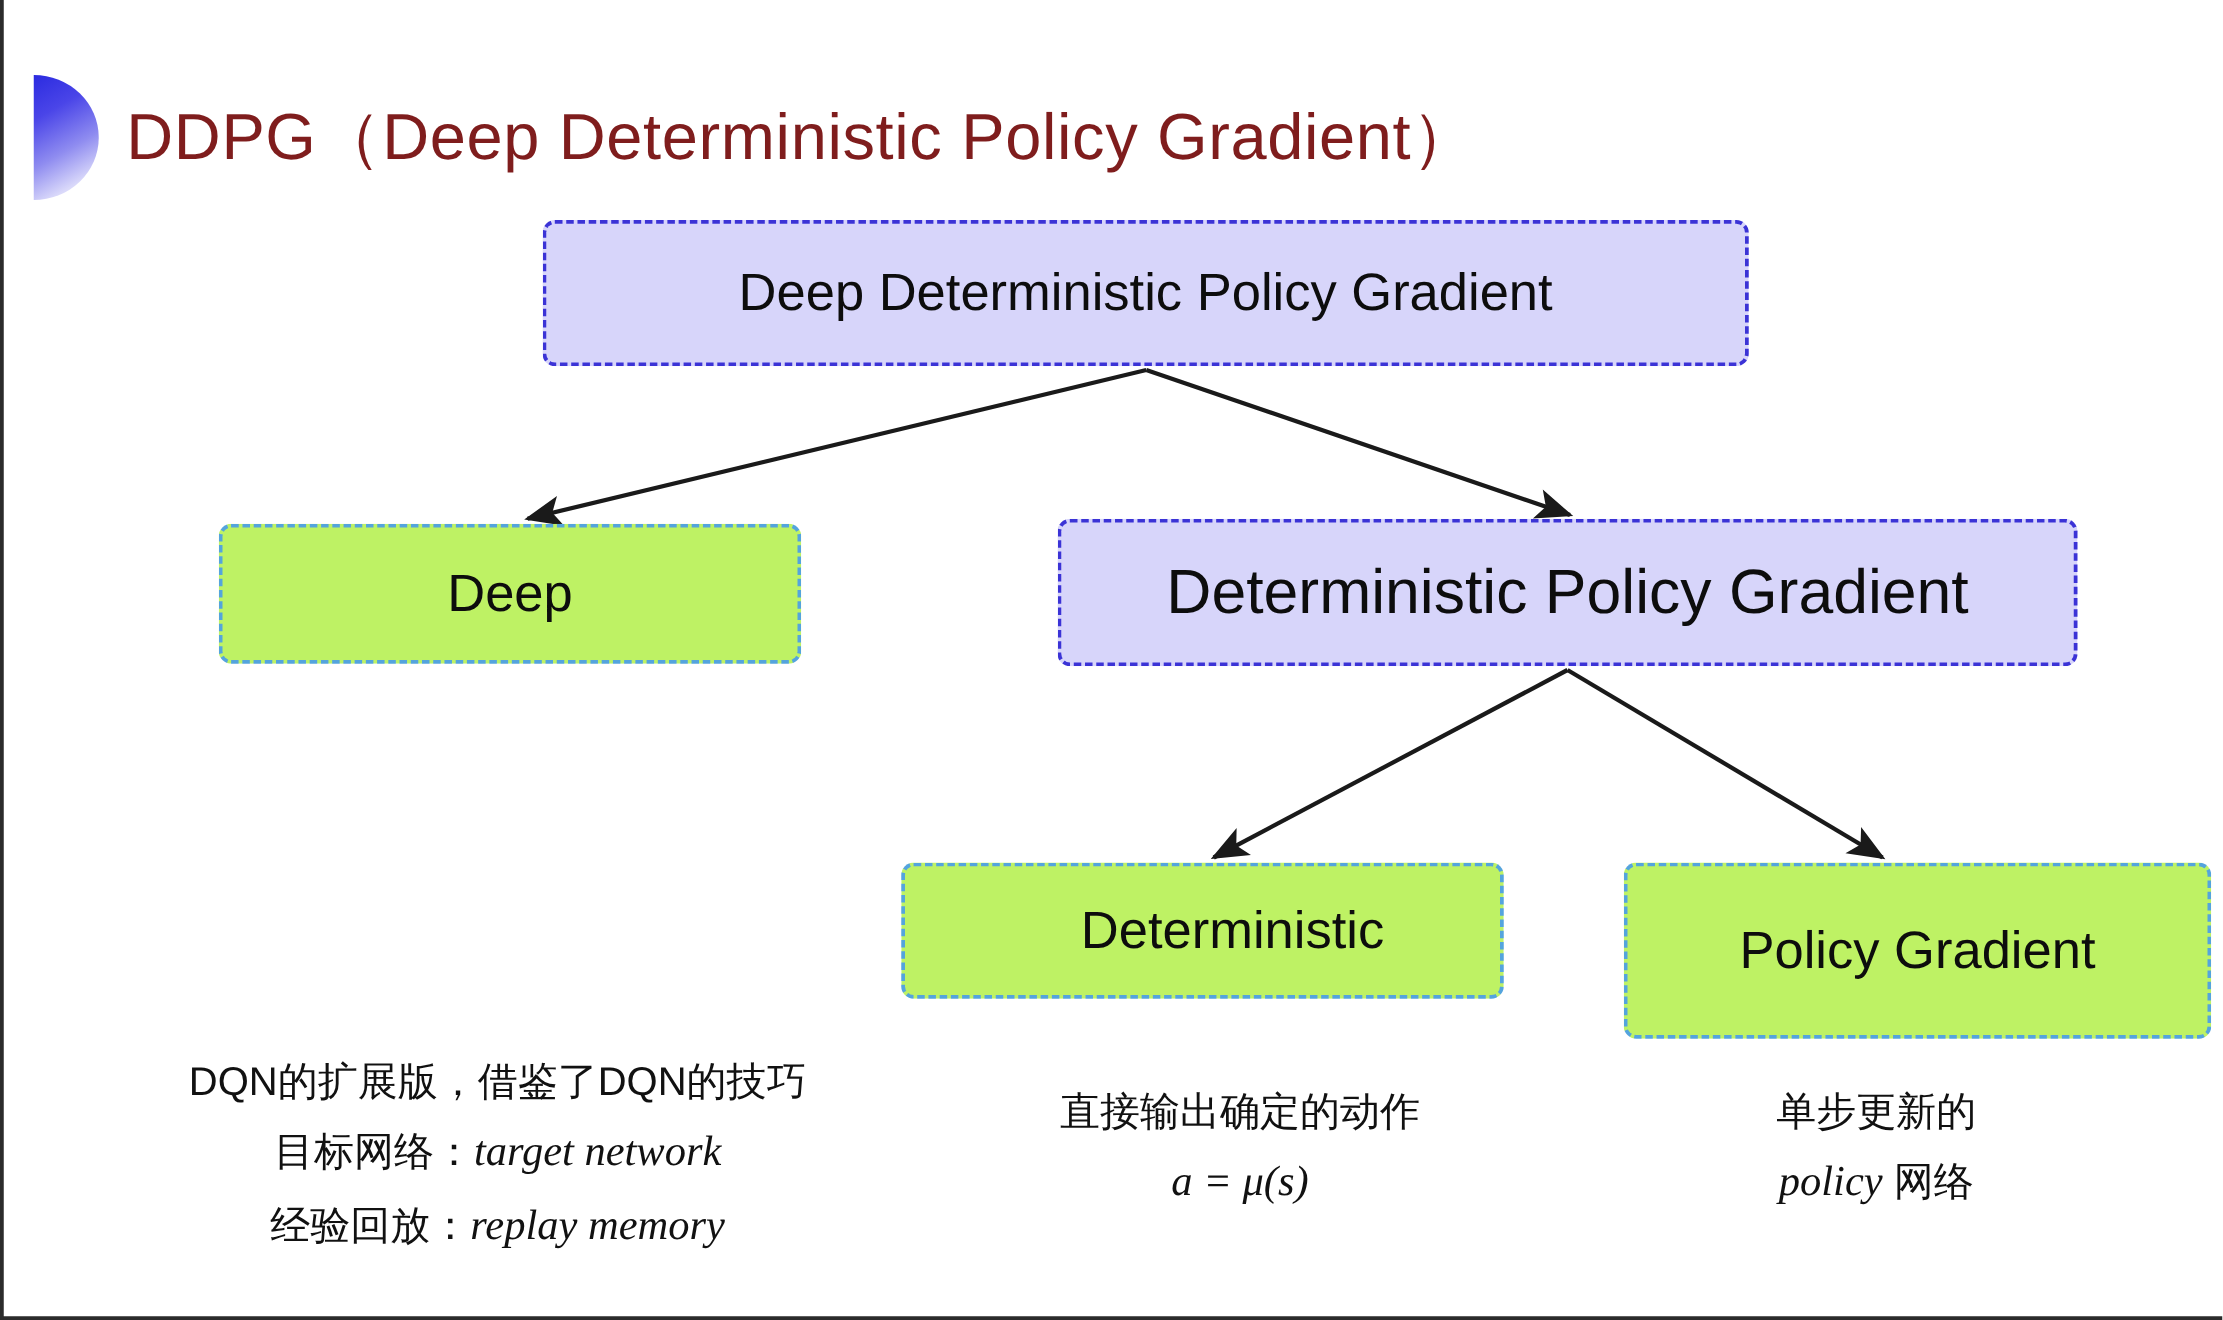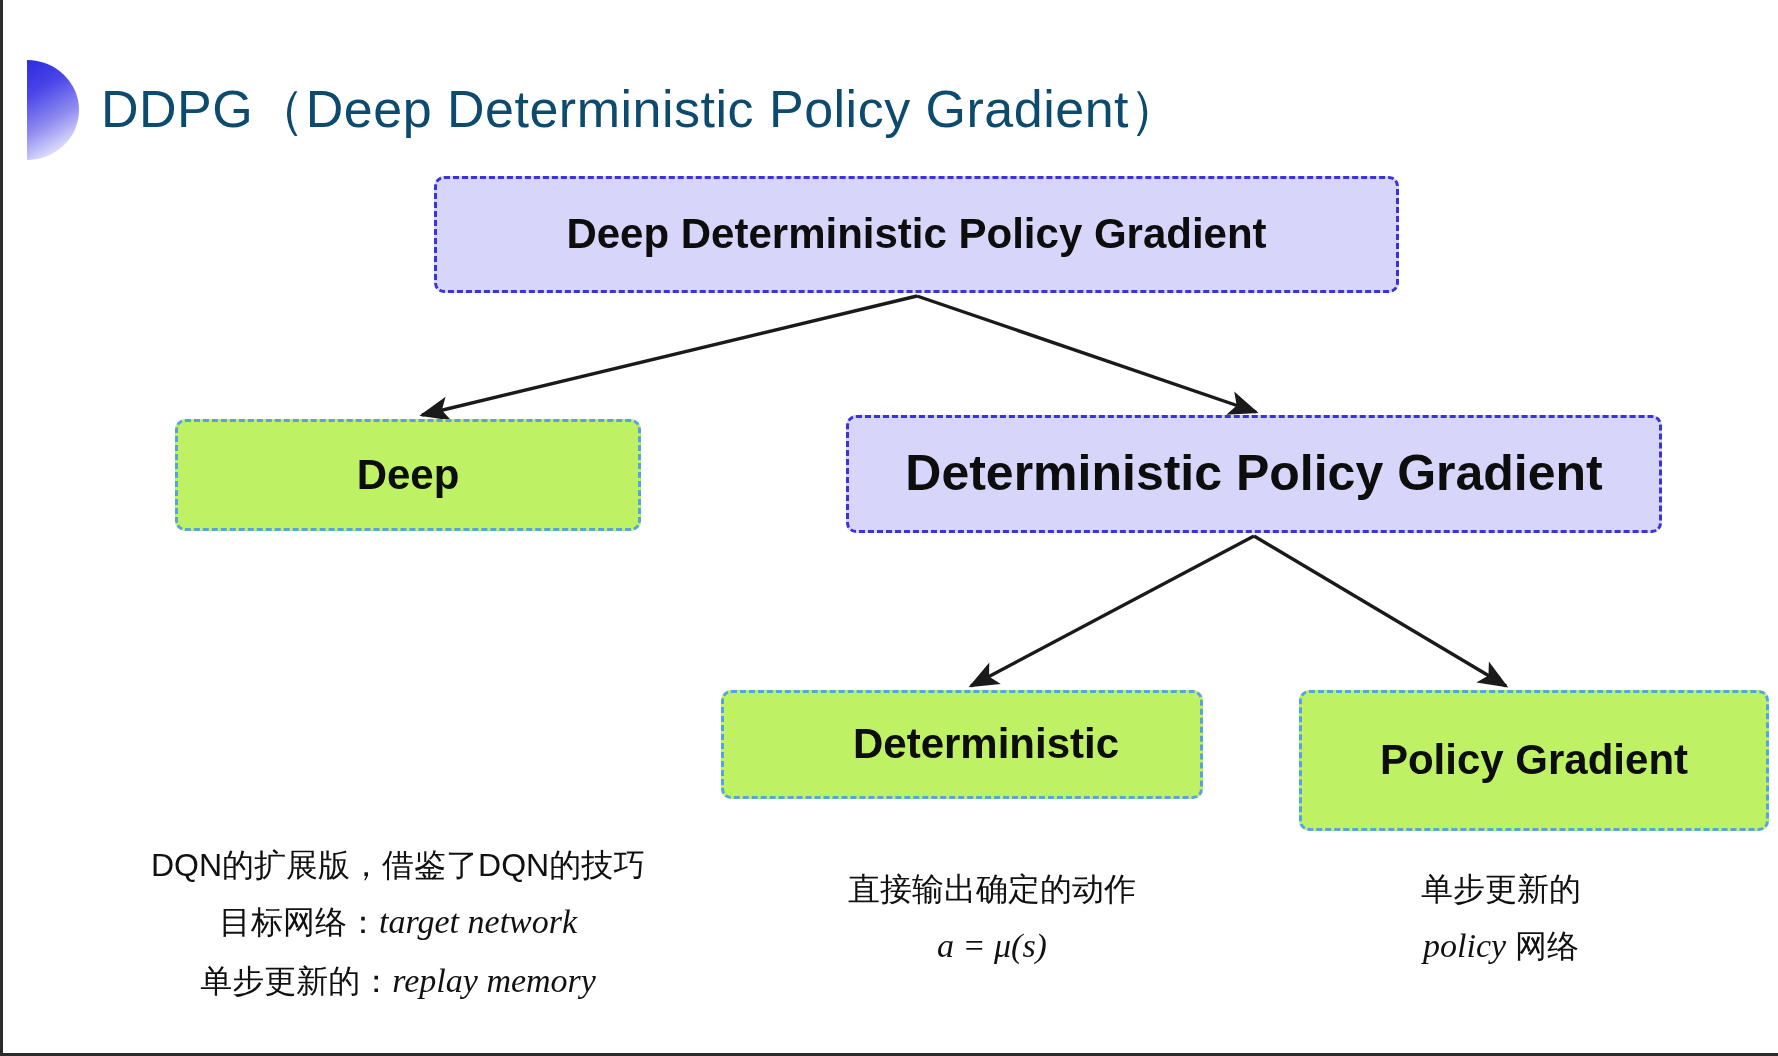--- a/index.html
+++ b/index.html
@@ -35,38 +35,37 @@
     height: 100px;
     border-top-right-radius: 52px 50px;
     border-bottom-right-radius: 52px 50px;
     background: linear-gradient(150deg, #2b2be0 0%, #4a45e8 28%, #8f8cf0 58%, #d9d8fa 82%, #ffffff 100%);
     margin-left: -14px;
     flex: 0 0 auto;
   }
   #title-text {
     margin-left: 22px;
     font-size: 52px;
-    color: #0c4a6e;
+    color: #7f1d1d;
     font-weight: 400;
     white-space: nowrap;
     letter-spacing: 0.5px;
   }
 
   
   .node {
     position: absolute;
     box-sizing: border-box;
     border-radius: 10px;
     display: flex;
     align-items: center;
     justify-content: center;
     text-align: right;
     color: #0d0d0d;
     line-height: 1.15;
-    font-weight: bold;
   }
   .node.purple {
     background: #d7d5fa;
     border: 3px dashed #3b33d6;
   }
   .node.cyan {
     background: #bef264;
     border: 3px dashed #54a4dd;
   }
 
@@ -140,21 +139,21 @@
 
   <div class="node purple" id="node-dpg">Deterministic Policy Gradient</div>
 
   <div class="node cyan" id="node-det">Deterministic</div>
 
   <div class="node cyan" id="node-pg">Policy Gradient</div>
 
   <div class="caption" id="cap-left">
     <span class="ln">DQN的扩展版，借鉴了DQN的技巧</span>
     <span class="ln"><span>目标网络：</span><span class="mathit">target network</span></span>
-    <span class="ln"><span>单步更新的：</span><span class="mathit">replay memory</span></span>
+    <span class="ln"><span>经验回放：</span><span class="mathit">replay memory</span></span>
   </div>
 
   <div class="caption" id="cap-right">
     <span class="ln">单步更新的</span>
     <span class="ln"><span class="mathit">policy</span><span> 网络</span></span>
   </div>
 
   <div class="caption" id="cap-mid">
     <span class="ln">直接输出确定的动作</span>
     <span class="ln mathit">a = μ(s)</span>

